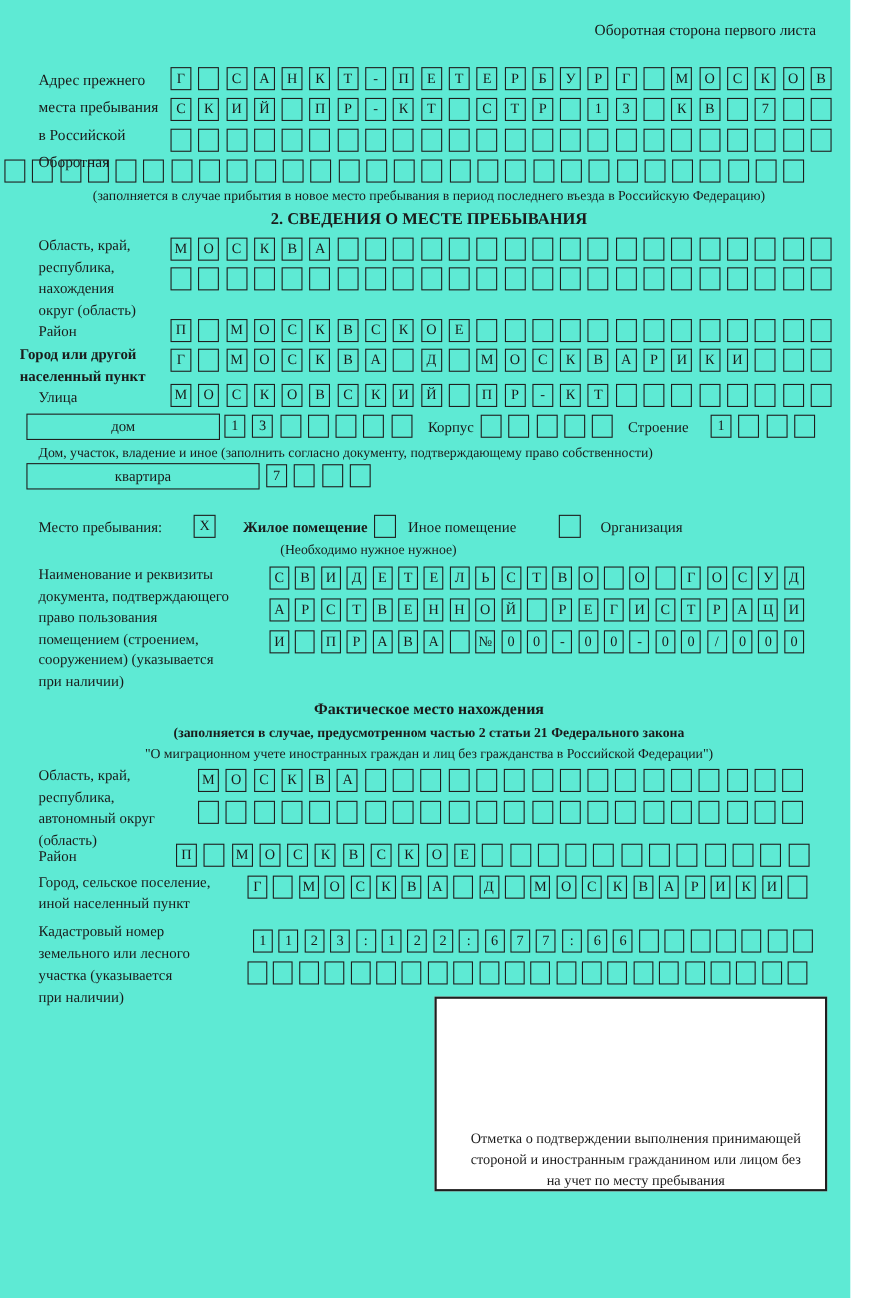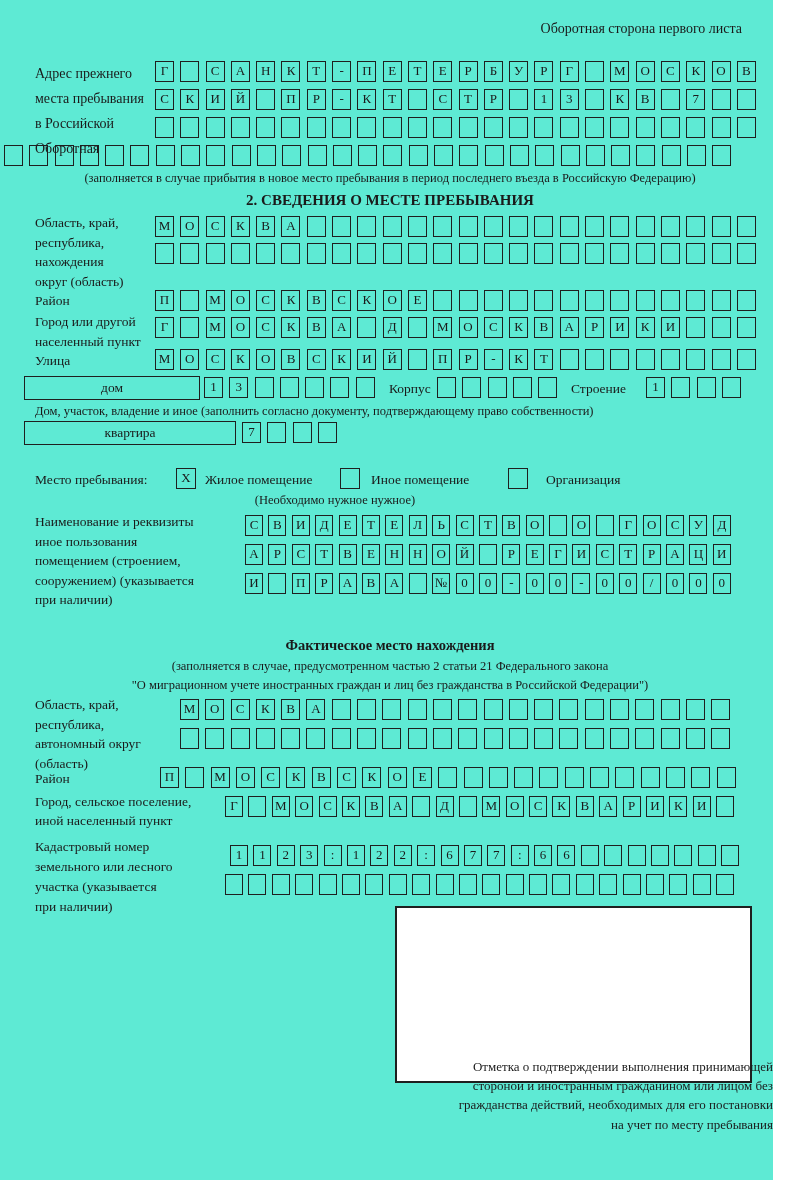--- a/index.html
+++ b/index.html
@@ -231,21 +231,21 @@
       <div class="cell"></div>
       <div class="cell"></div>
       <div class="cell"></div>
       <div class="cell"></div>
       <div class="cell"></div>
       <div class="cell"></div>
       <div class="cell"></div>
       <div class="cell"></div>
     </div>
 
-  <div class="abs lbl" style="left:35px;top:312px;width:130px;">
+  <div class="abs lbl" style="left:18px;top:312px;width:130px;font-weight:bold;">
     <div>Город или другой</div>
     <div>населенный пункт</div>
   </div>
   <div class="row" style="left:155px;top:317px;">
       <div class="cell">Г</div>
       <div class="cell"></div>
       <div class="cell">М</div>
       <div class="cell">О</div>
       <div class="cell">С</div>
       <div class="cell">К</div>
@@ -328,30 +328,31 @@
   <div class="widebox" style="left:24px;top:421px;width:212px;">квартира</div>
   <div class="row" style="left:242px;top:422px;">
       <div class="cell">7</div>
       <div class="cell"></div>
       <div class="cell"></div>
       <div class="cell"></div>
     </div>
 
   <div class="abs lbl" style="left:35px;top:470px;">Место пребывания:</div>
   <div class="chkbox" style="left:176px;top:468px;">X</div>
-  <div class="abs lbl" style="left:205px;top:470px;">Жилое помещение</div>
+  <div class="abs lbl" style="left:221px;top:470px;font-weight:bold;">Жилое помещение</div>
   <div class="chkbox" style="left:340px;top:468px;"></div>
   <div class="abs lbl" style="left:371px;top:470px;">Иное помещение</div>
   <div class="chkbox" style="left:508px;top:468px;"></div>
   <div class="abs lbl" style="left:546px;top:470px;">Организация</div>
   <div class="abs cap center" style="left:200px;top:493px;width:270px;">(Необходимо нужное нужное)</div>
 
   <div class="abs lbl" style="left:35px;top:512px;width:205px;">
     <div>Наименование и реквизиты</div>
-    <div>иное пользования</div>
+    <div>документа, подтверждающего</div>
+    <div>право пользования</div>
     <div>помещением (строением,</div>
     <div>сооружением) (указывается</div>
     <div>при наличии)</div>
   </div>
   <div class="row sm" style="left:245px;top:515px;">
       <div class="cell">С</div>
       <div class="cell">В</div>
       <div class="cell">И</div>
       <div class="cell">Д</div>
       <div class="cell">Е</div>
@@ -413,21 +414,21 @@
       <div class="cell">-</div>
       <div class="cell">0</div>
       <div class="cell">0</div>
       <div class="cell">/</div>
       <div class="cell">0</div>
       <div class="cell">0</div>
       <div class="cell">0</div>
     </div>
 
   <div class="abs ttl center" style="left:0;top:637px;width:780px;font-size:14.5px;">Фактическое место нахождения</div>
-  <div class="abs cap center" style="left:0;top:659px;width:780px;">(заполняется в случае, предусмотренном частью 2 статьи 21 Федерального закона</div>
+  <div class="abs cap center" style="left:0;top:659px;width:780px;font-weight:bold;">(заполняется в случае, предусмотренном частью 2 статьи 21 Федерального закона</div>
   <div class="abs cap center" style="left:0;top:678px;width:780px;">"О миграционном учете иностранных граждан и лиц без гражданства в Российской Федерации")</div>
 
   <div class="abs lbl" style="left:35px;top:695px;width:140px;">
     <div>Область, край,</div>
     <div>республика,</div>
     <div>автономный округ</div>
     <div>(область)</div>
   </div>
   <div class="row" style="left:180px;top:699px;">
       <div class="cell">М</div>
@@ -583,20 +584,19 @@
       <div class="cell"></div>
       <div class="cell"></div>
       <div class="cell"></div>
       <div class="cell"></div>
       <div class="cell"></div>
       <div class="cell"></div>
       <div class="cell"></div>
     </div>
 
   <div class="stampbox" style="left:395px;top:906px;width:357px;height:177px;"></div>
-  <div class="abs center" style="left:383px;top:1057px;width:390px;font-size:13px;line-height:19.2px;text-align:right;">
+  <div class="abs center" style="left:383px;top:1025px;width:390px;font-size:13px;line-height:19.2px;">
     <div>Отметка о подтверждении выполнения принимающей</div>
     <div>стороной и иностранным гражданином или лицом без</div>
-    <div>гражданства действий, необходимых для его постановки</div>
     <div>на учет по месту пребывания</div>
   </div>
 
 </div>
 
 </body></html>

